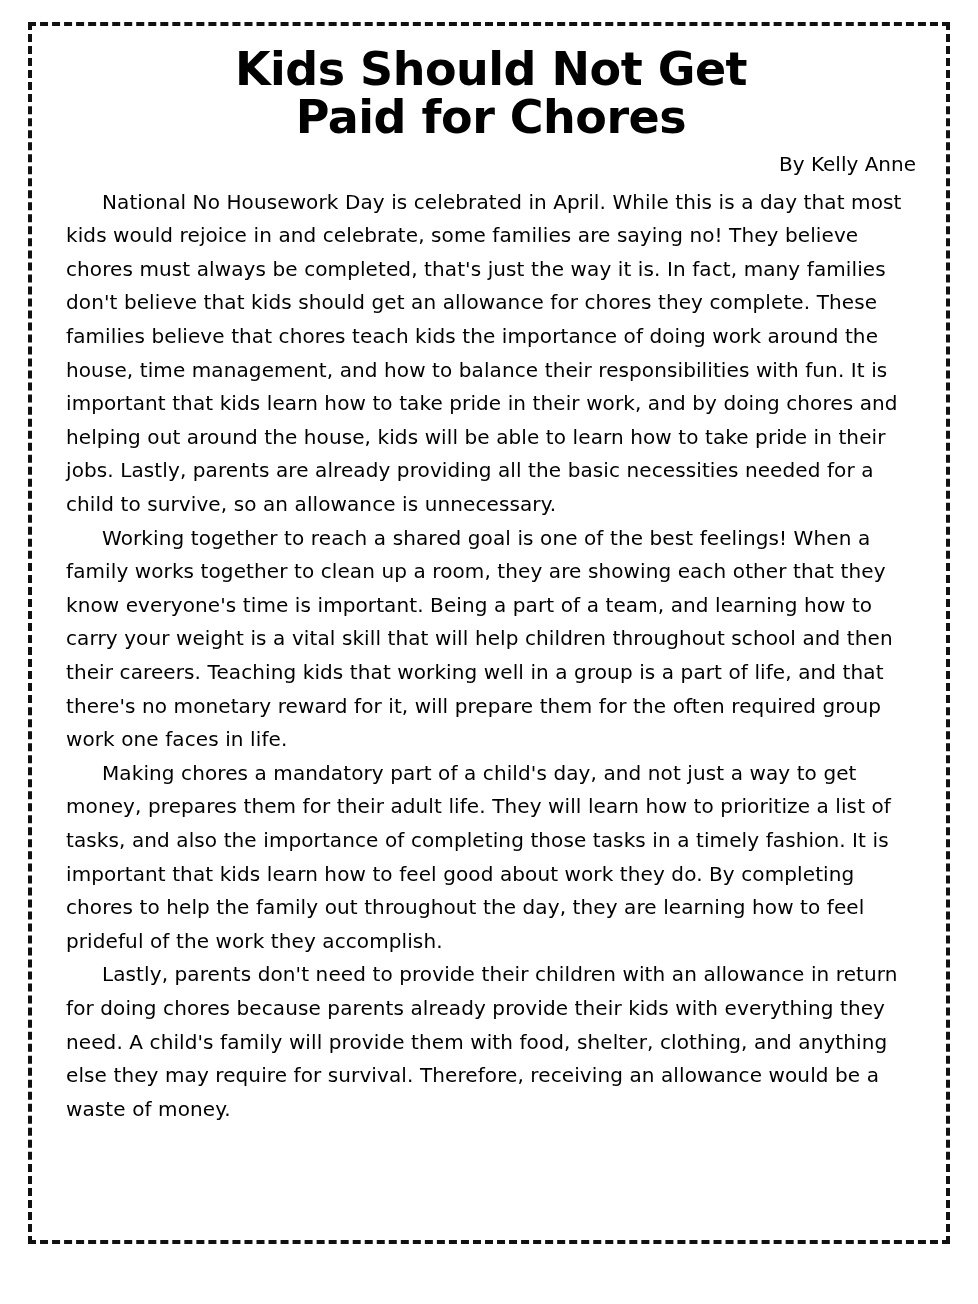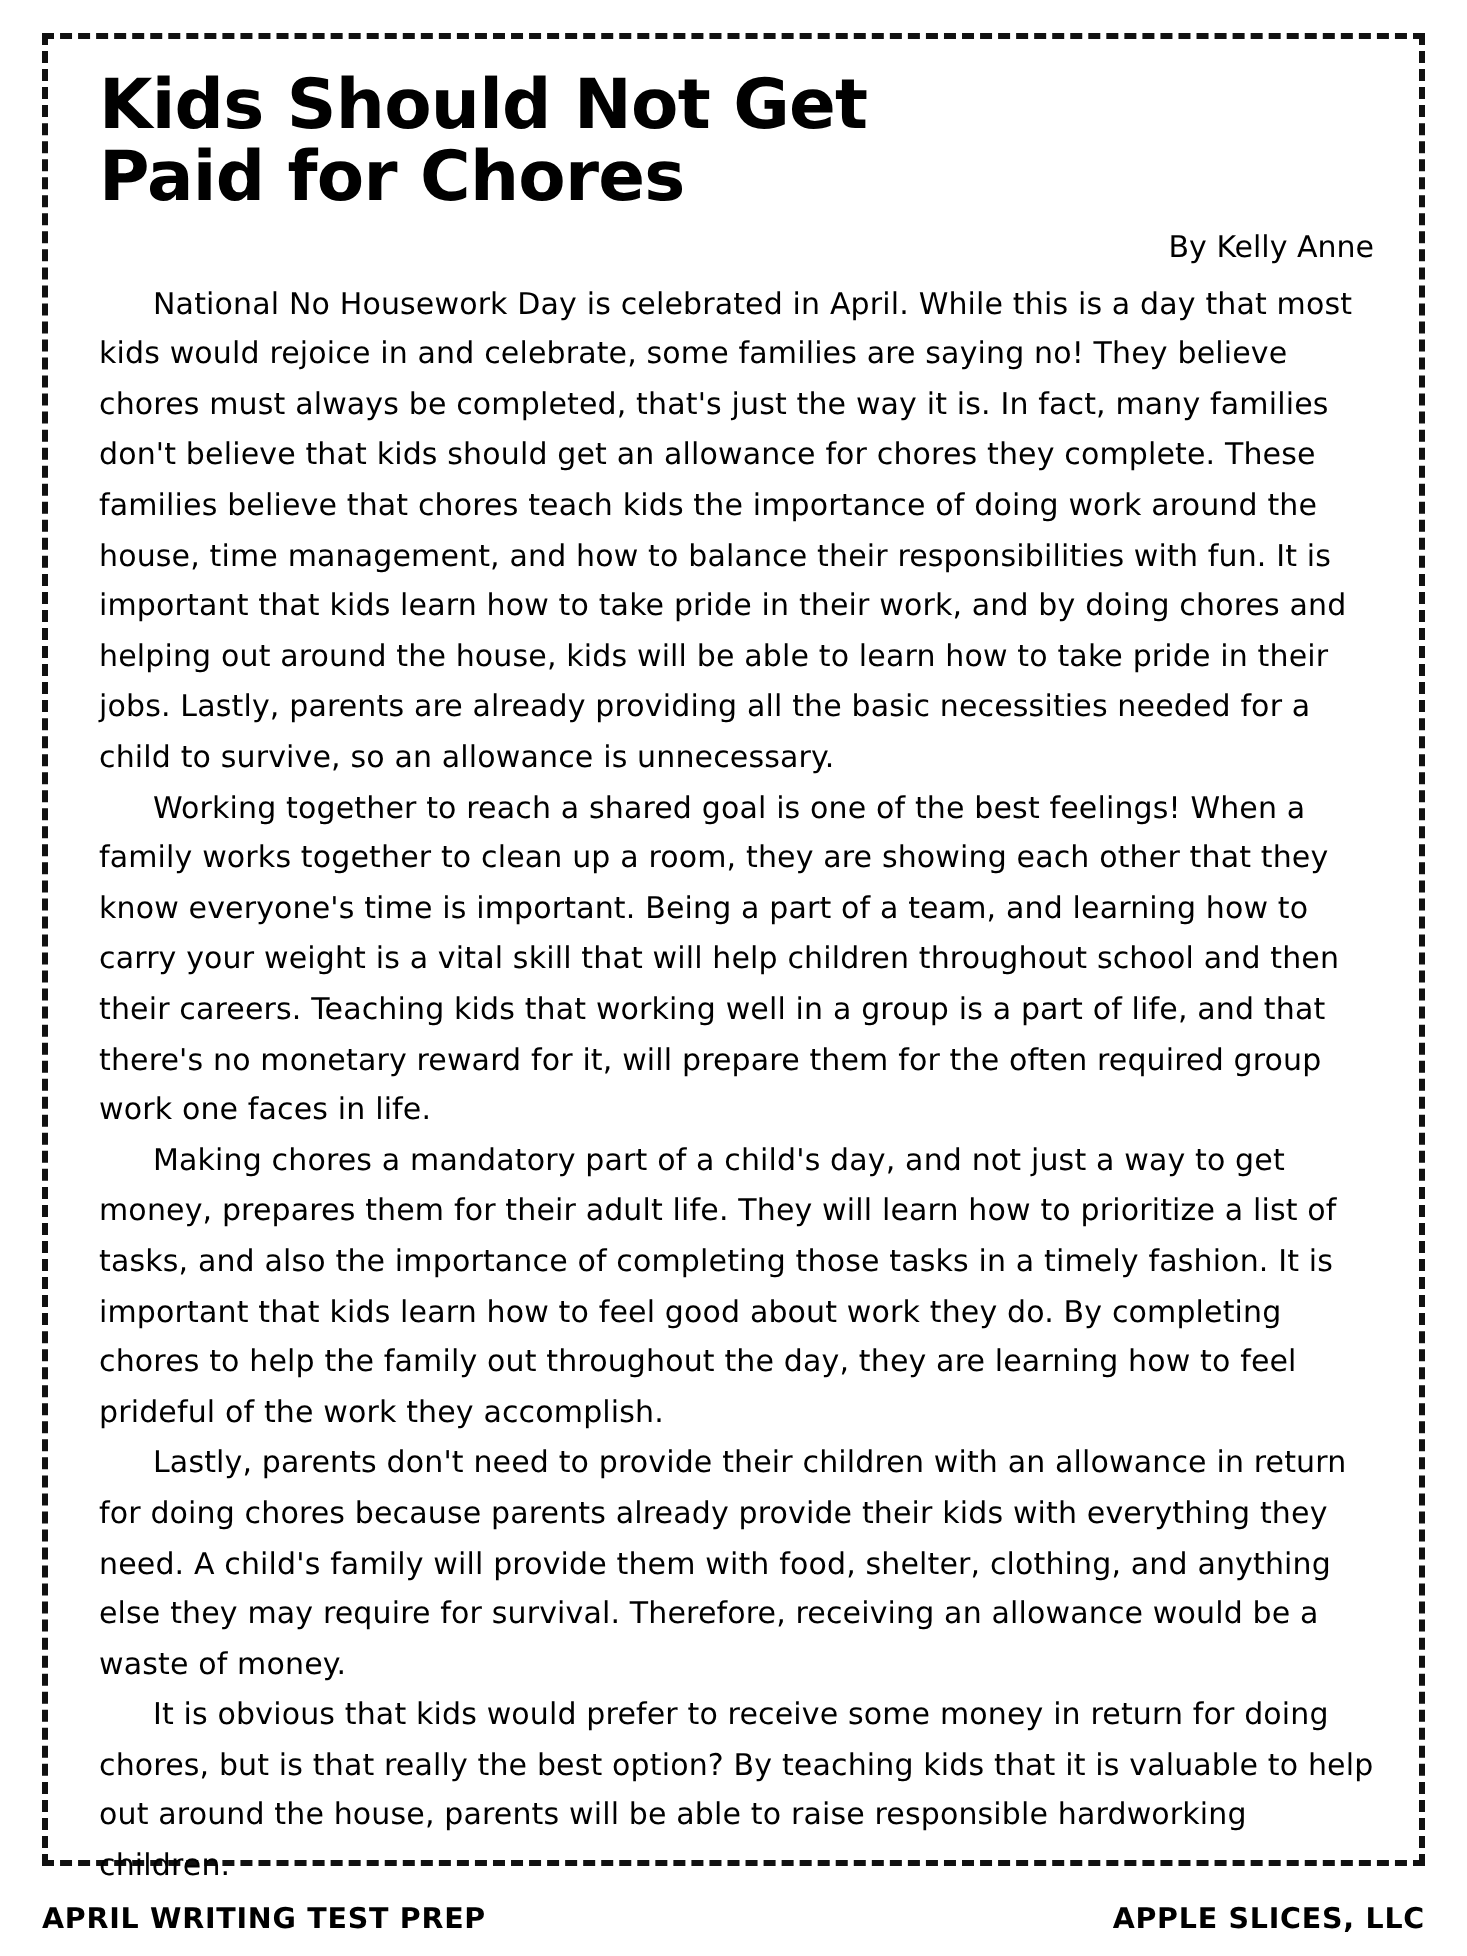--- a/index.html
+++ b/index.html
@@ -24,20 +24,21 @@
   }
   .dashed-frame {
     border: 4px dashed #111111;
     box-sizing: border-box;
     width: 922px;
     height: 1222px;
     padding: 14px 30px 10px 34px;
     position: relative;
   }
   .title {
+    text-align: center;
     font-family: "DejaVu Sans", sans-serif;
     font-weight: bold;
     font-size: 46px;
     line-height: 1.04;
     letter-spacing: -0.5px;
     margin: 6px 0 0 0;
   }
   .title-line {
     display: block;
   }
@@ -87,22 +88,17 @@
       <span class="title-line">Paid for Chores</span>
     </div>
 
     <div class="byline">By Kelly Anne</div>
 
     <div class="body-text">
       <p>National No Housework Day is celebrated in April. While this is a day that most kids would rejoice in and celebrate, some families are saying no! They believe chores must always be completed, that's just the way it is. In fact, many families don't believe that kids should get an allowance for chores they complete. These families believe that chores teach kids the importance of doing work around the house, time management, and how to balance their responsibilities with fun. It is important that kids learn how to take pride in their work, and by doing chores and helping out around the house, kids will be able to learn how to take pride in their jobs. Lastly, parents are already providing all the basic necessities needed for a child to survive, so an allowance is unnecessary.</p>
       <p>Working together to reach a shared goal is one of the best feelings! When a family works together to clean up a room, they are showing each other that they know everyone's time is important. Being a part of a team, and learning how to carry your weight is a vital skill that will help children throughout school and then their careers. Teaching kids that working well in a group is a part of life, and that there's no monetary reward for it, will prepare them for the often required group work one faces in life.</p>
       <p>Making chores a mandatory part of a child's day, and not just a way to get money, prepares them for their adult life. They will learn how to prioritize a list of tasks, and also the importance of completing those tasks in a timely fashion. It is important that kids learn how to feel good about work they do. By completing chores to help the family out throughout the day, they are learning how to feel prideful of the work they accomplish.</p>
       <p>Lastly, parents don't need to provide their children with an allowance in return for doing chores because parents already provide their kids with everything they need. A child's family will provide them with food, shelter, clothing, and anything else they may require for survival. Therefore, receiving an allowance would be a waste of money.</p>
-      <p>It is obvious that kids would prefer to receive some money in return for doing chores, but is that really the best option? By teaching kids that it is valuable to help out around the house, parents will be able to raise responsible hardworking children.</p>
     </div>
 
   </div>
 
-  <div class="footer">
-    <div class="footer-left">APRIL WRITING TEST PREP</div>
-    <div class="footer-right">APPLE SLICES, LLC</div>
-  </div>
 </div>
 
 </body></html>

